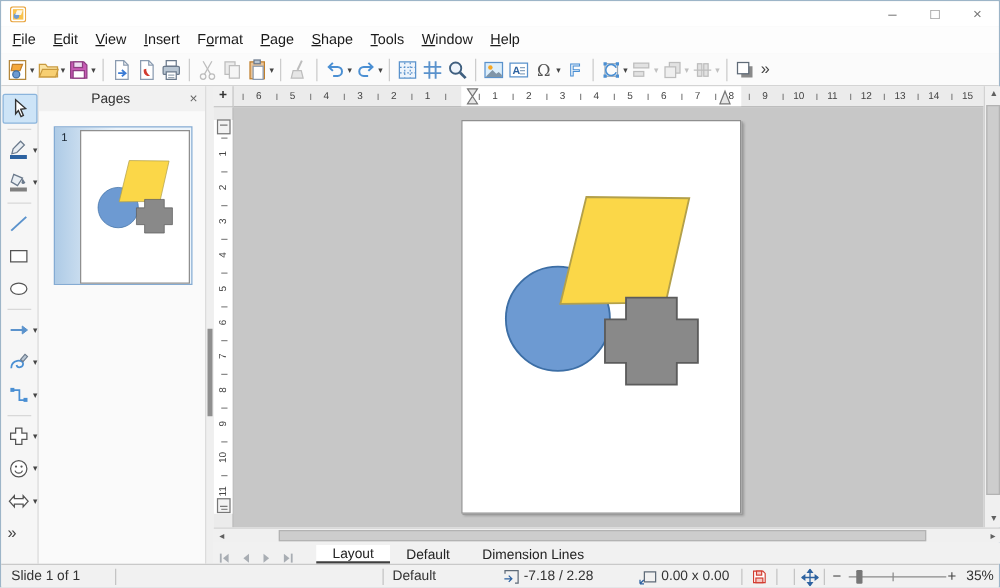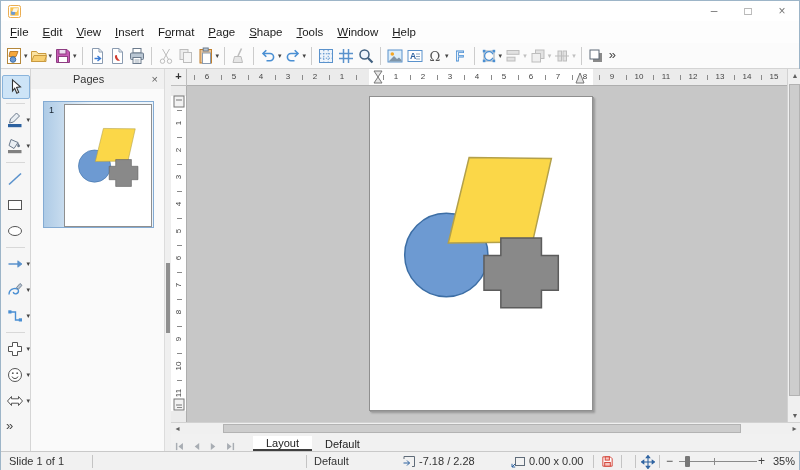--- a/index.html
+++ b/index.html
@@ -628,20 +628,21 @@
           <span class="nav-btn">
             <svg viewBox="0 0 10 10" fill="#a8adb3">
               <path d="M1.2 1 L6.2 5 L1.2 9 Z"></path>
               <rect x="7.4" y="1" width="1.6" height="8"></rect>
             </svg>
           </span>
         </div>
       <div id="tabs">
           <div class="tab active">Layout</div>
           <div class="tab">Default</div>
+          <div class="tab">Dimension Lines</div>
         </div>
     </div>
   </div>
 
   <div id="status-bar">
     <span class="sb-item" style="left:8px;text-align:right;">Slide 1 of 1</span>
     <span class="sb-sep" style="left:91px;"></span>
     <span class="sb-sep" style="left:305px;"></span>
     <span class="sb-item" style="left:313px;">Default</span>
 

